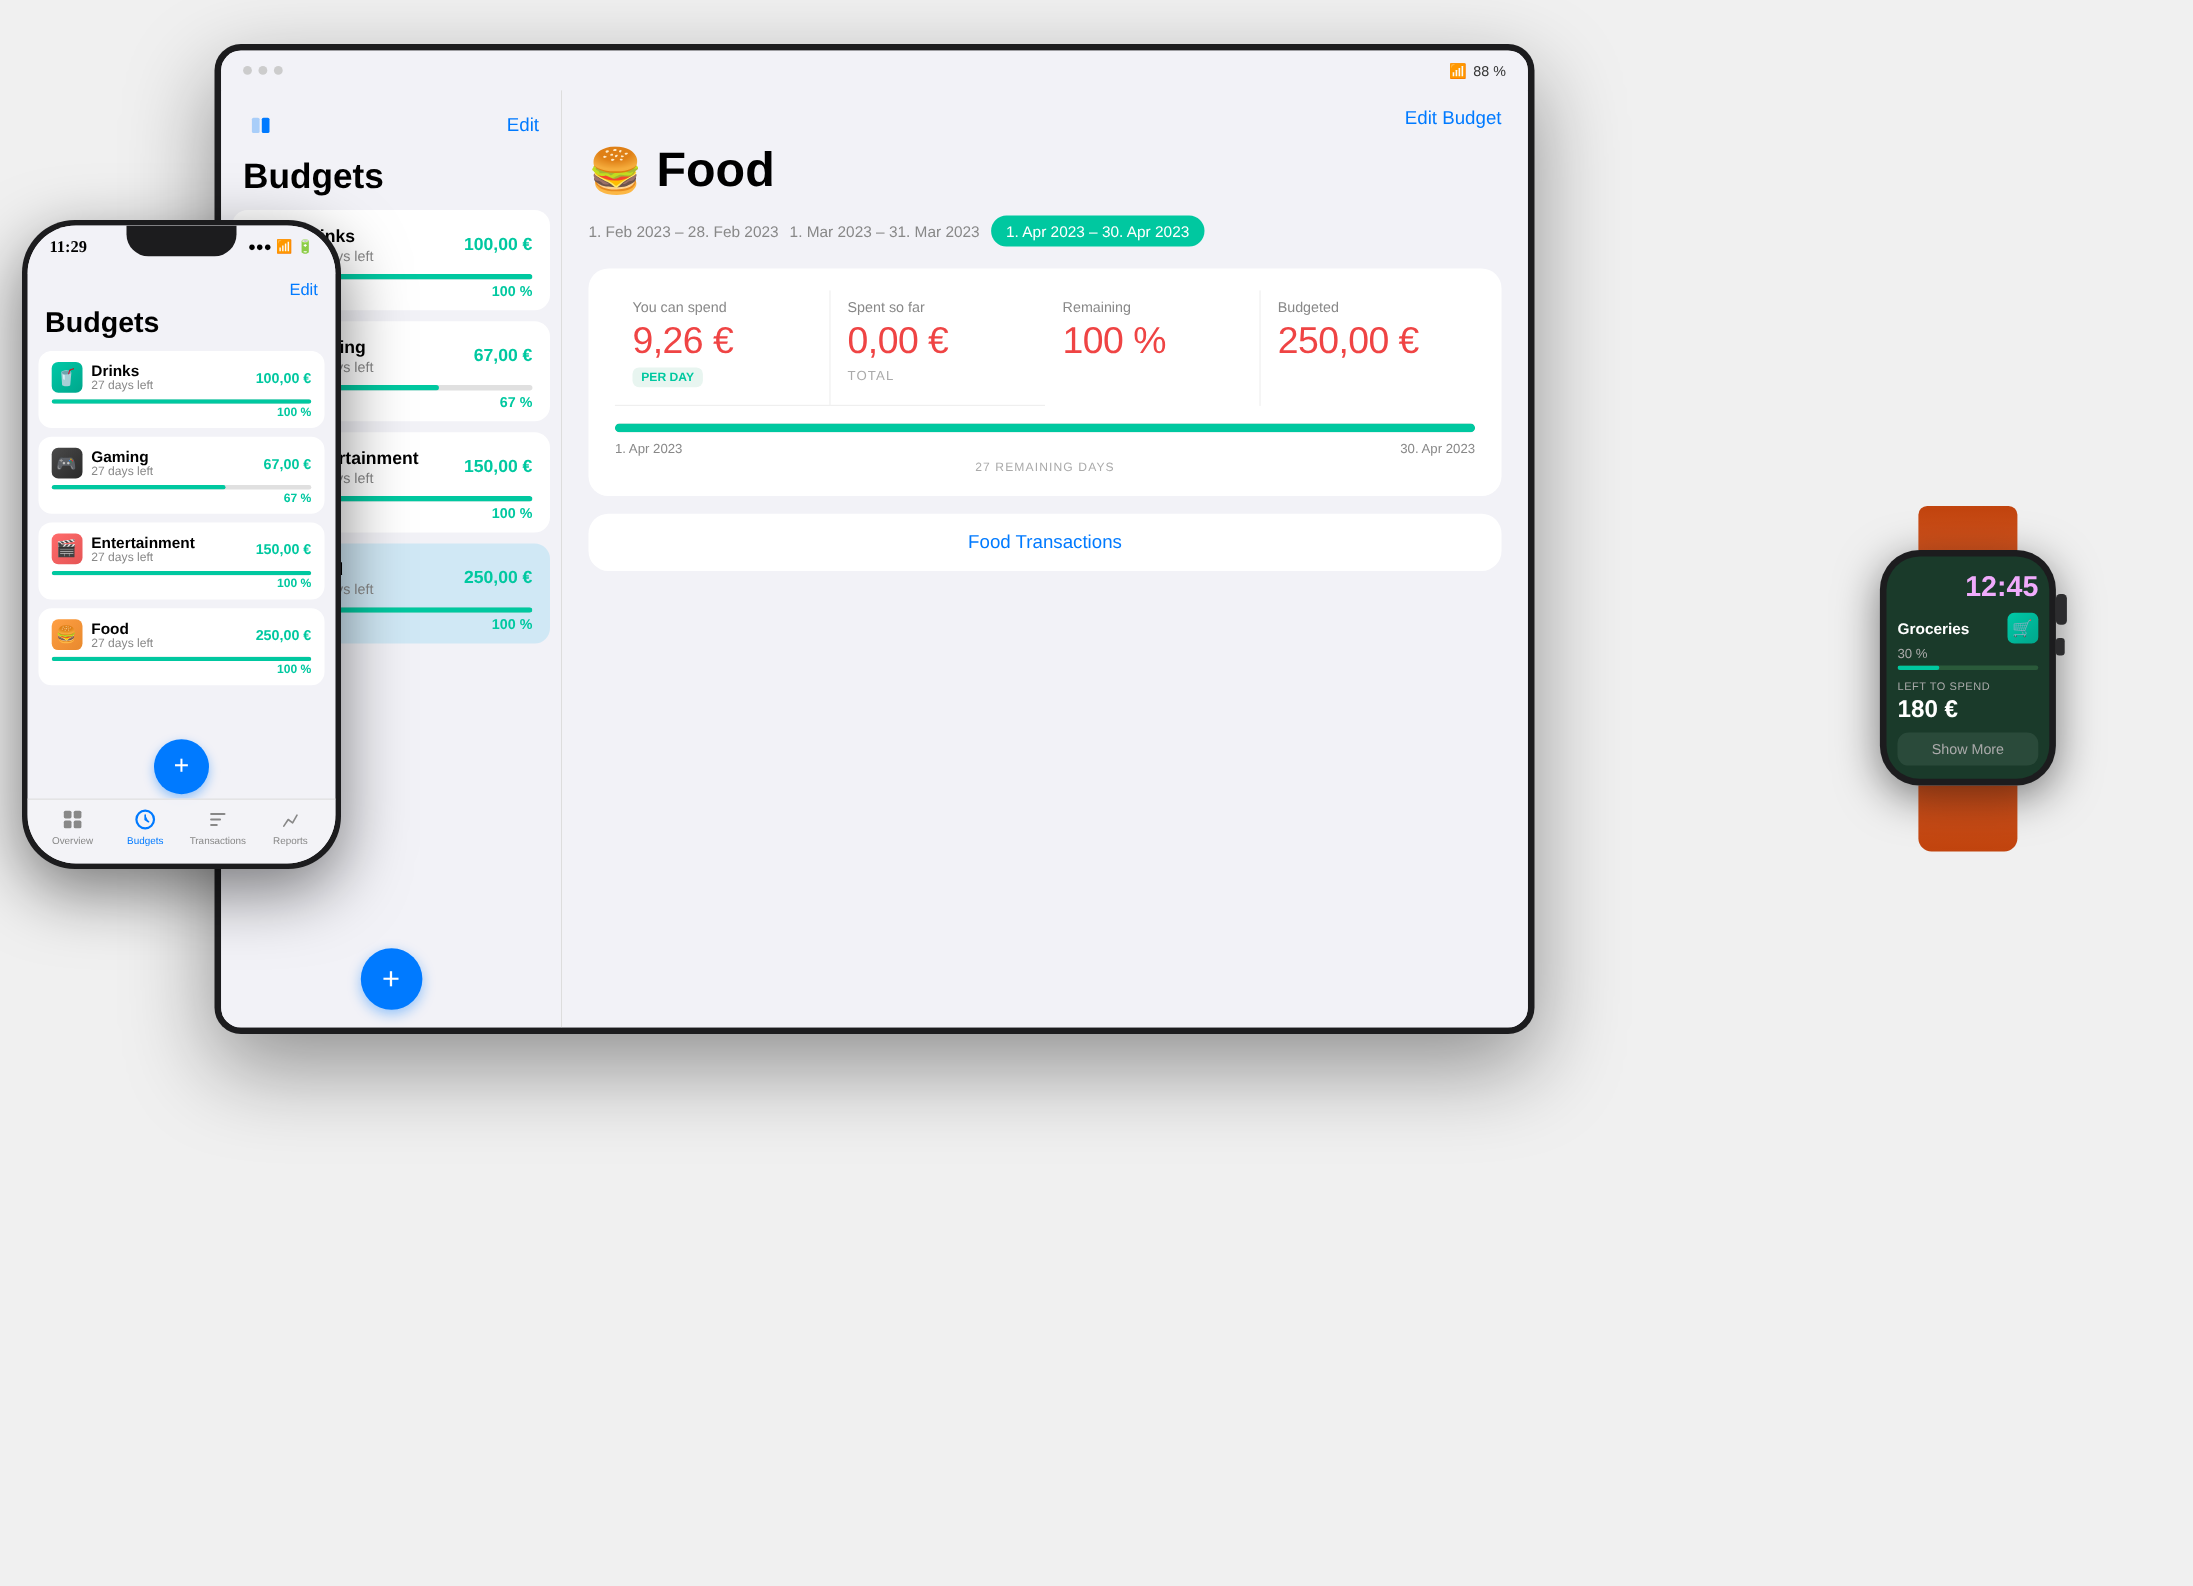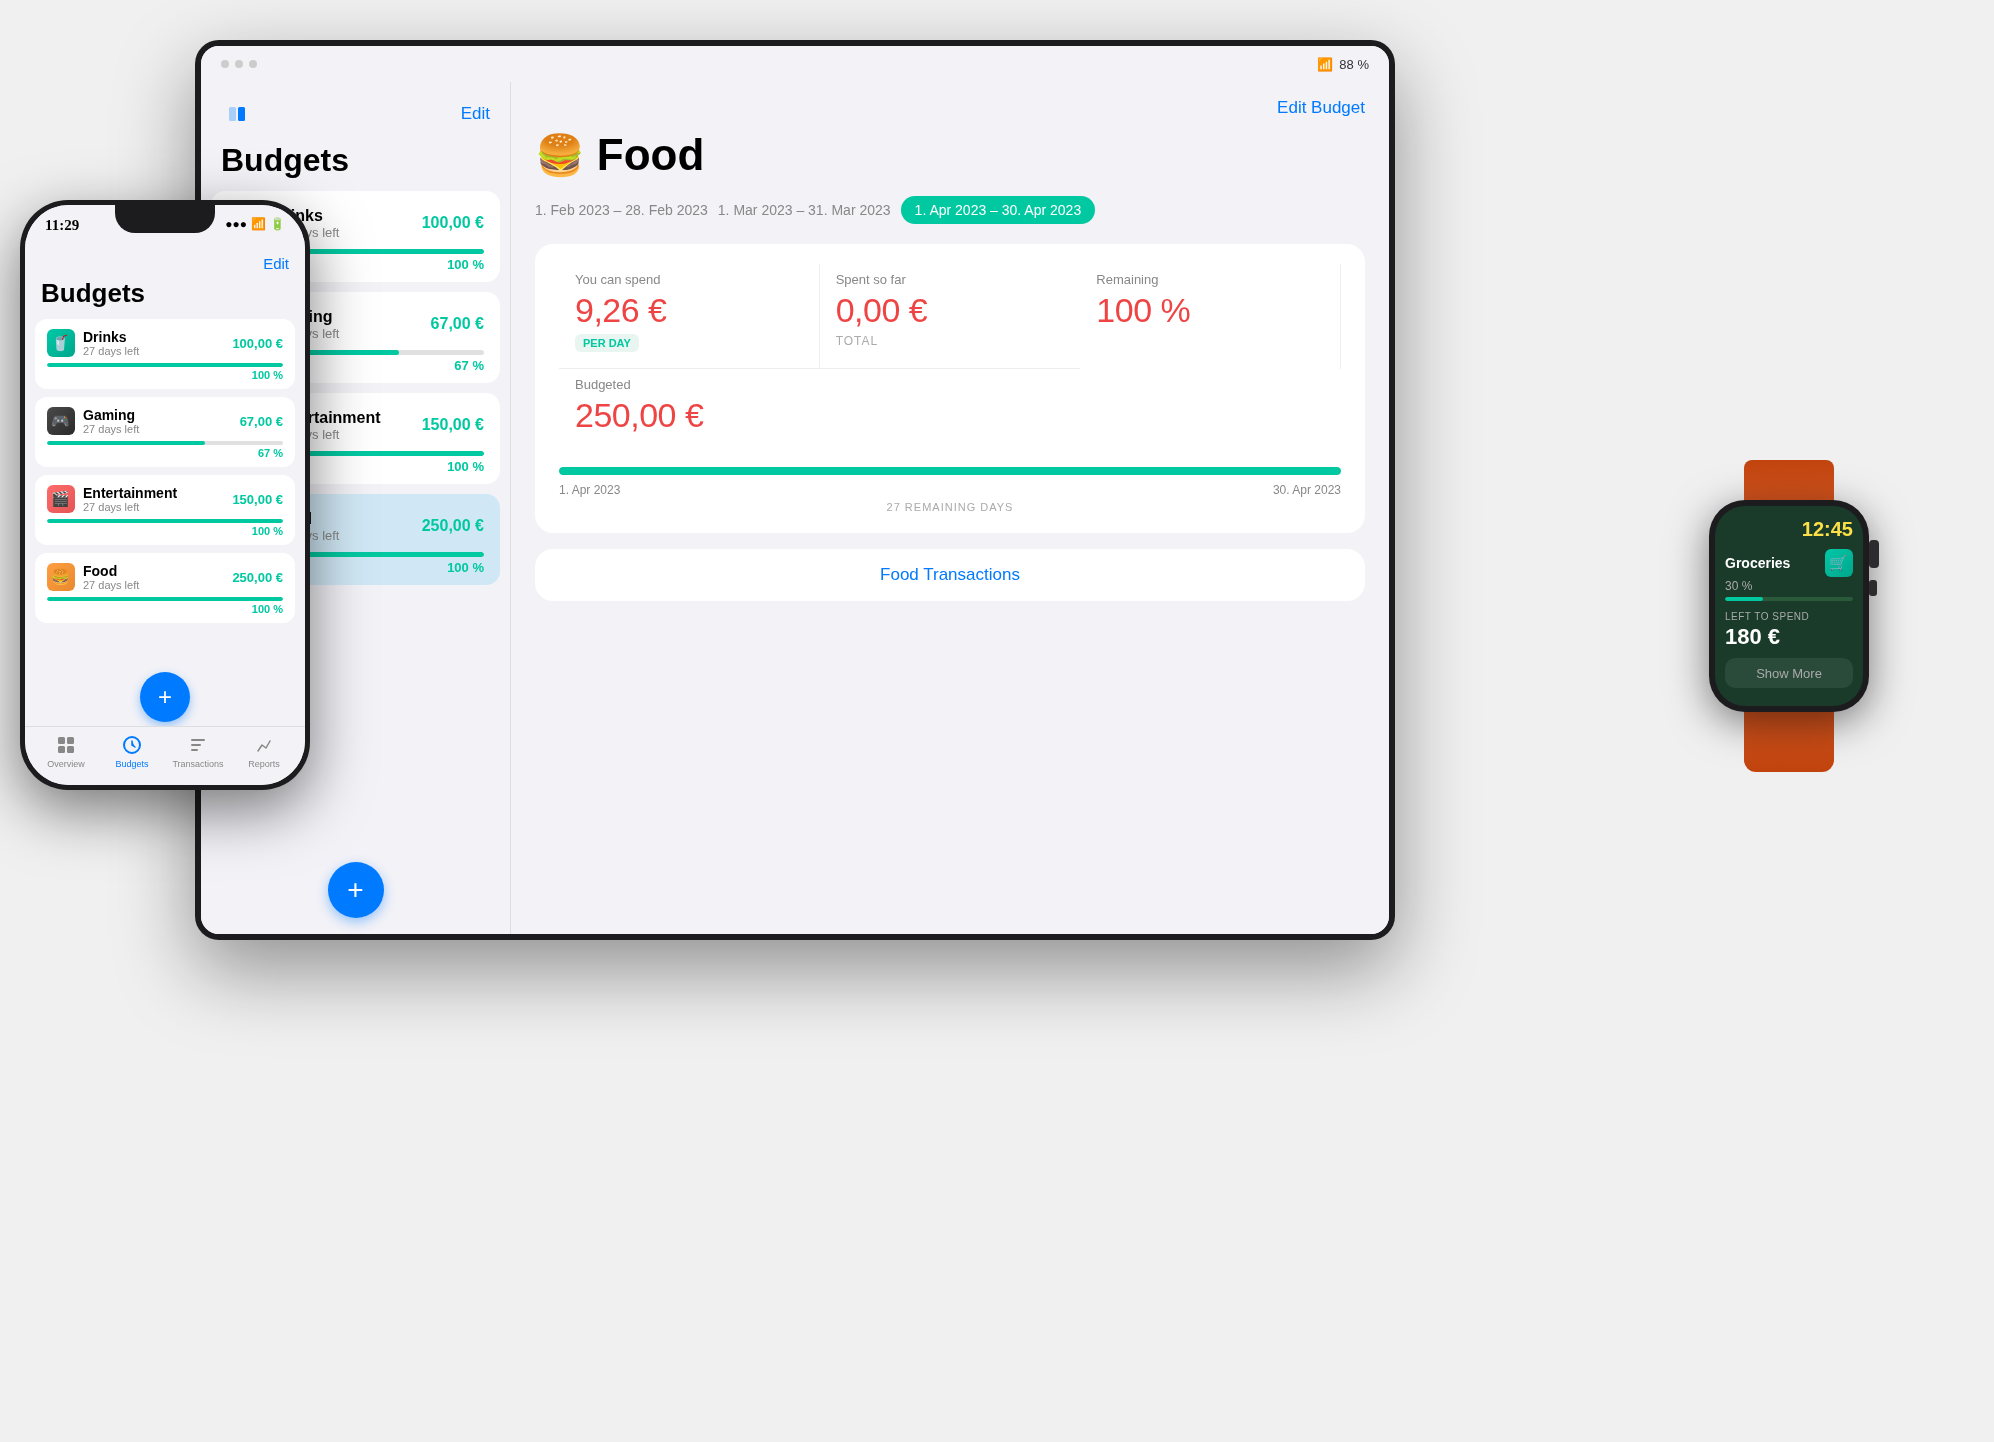--- a/index.html
+++ b/index.html
@@ -247,21 +247,21 @@
       font-weight: 700;
     }
     .budget-detail-card {
       background: #fff;
       border-radius: 18px;
       margin: 0 24px 16px;
       padding: 20px 24px 16px;
     }
     .stats-grid {
       display: grid;
-      grid-template-columns: 1fr 1fr 1fr;
+      grid-template-columns: 1fr 1fr 1fr 1fr;
       gap: 0;
     }
     .stat-cell {
       padding: 8px 16px 16px;
     }
     .stat-cell:first-child, .stat-cell:nth-child(2) {
       border-bottom: 1px solid #eee;
     }
     .stat-cell:first-child, .stat-cell:nth-child(3) {
       border-right: 1px solid #eee;
@@ -554,23 +554,23 @@
       background: #2c2c2e;
       border-radius: 3px;
     }
     .watch-screen {
       background: #1a3a2a;
       border-radius: 30px;
       padding: 12px 10px;
       min-height: 200px;
     }
     .watch-time {
-      font-size: 20px;
+      font-size: 26px;
       font-weight: 700;
-      color: #fde047;
+      color: #f0abfc;
       text-align: right;
       margin-bottom: 8px;
     }
     .watch-groceries-row {
       display: flex;
       align-items: center;
       justify-content: space-between;
       margin-bottom: 2px;
     }
     .watch-groceries-name {

